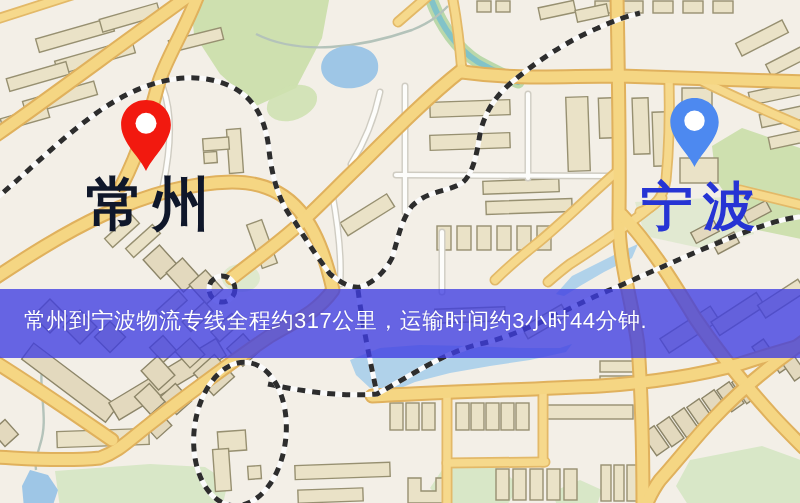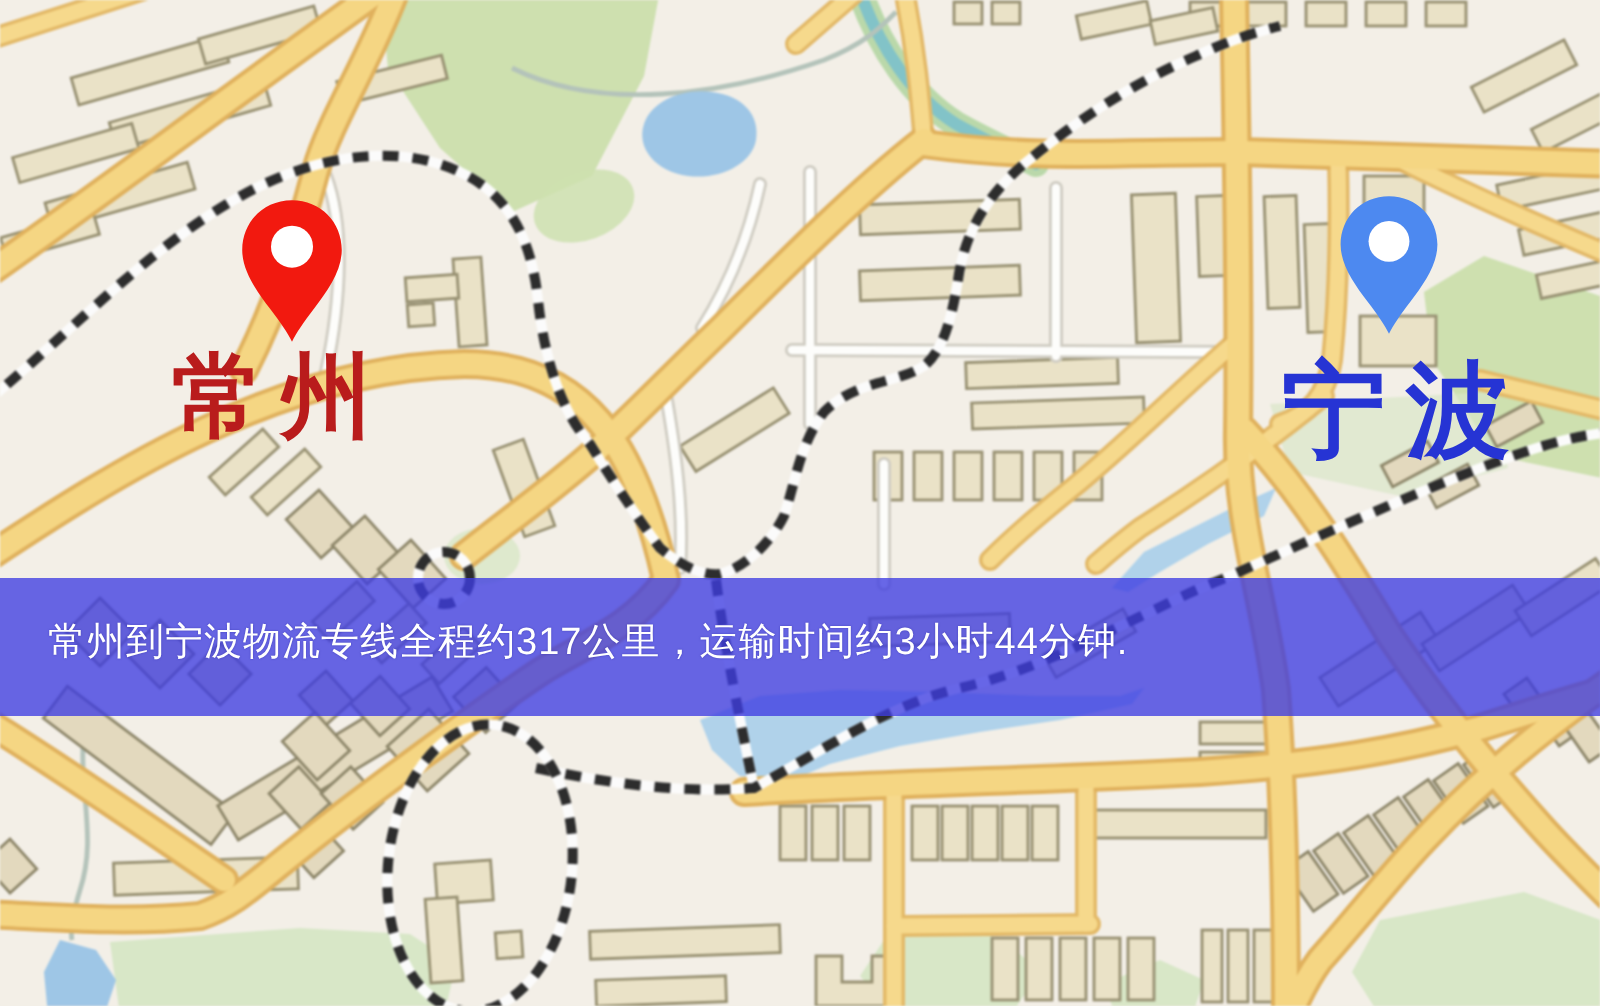--- a/index.html
+++ b/index.html
@@ -21,25 +21,25 @@
   .green2{fill:#d8e7c6}
   .water{fill:#9cc6e8}
   .water2{fill:#aed2ec}
   .stream{fill:none;stroke:#b3c3ba;stroke-width:2.4}
   .bank{fill:none;stroke:#b9d9a8;stroke-width:13;stroke-linecap:round}
   .teal{fill:none;stroke:#7fc4c9;stroke-width:6;stroke-linecap:round}
 
   .pin{position:absolute;}
   .place-label{position:absolute;font-family:"Liberation Serif",serif;font-weight:600;
                white-space:nowrap;line-height:1;}
-  #label-origin{left:86px;top:176px;font-size:46px;color:#b91c1c;letter-spacing:8px;}
+  #label-origin{left:86px;top:176px;font-size:58px;color:#0f172a;letter-spacing:8px;}
   #label-dest{left:641px;top:181px;font-size:52px;color:#2634d4;letter-spacing:10px;}
   #banner{position:absolute;left:0;top:289px;width:100%;height:69px;
           background:rgba(62,60,225,.78);display:flex;align-items:center;}
-  #banner .txt{color:#fff;font-size:19px;padding:0 0 6px 24px;letter-spacing:.5px;
+  #banner .txt{color:#fff;font-size:22px;padding:0 0 6px 24px;letter-spacing:.5px;
                text-shadow:0 0 1px rgba(40,40,160,.6);white-space:nowrap;}
 </style>
 </head>
 <body>
 
 <div id="stage">
 
 <svg id="mapsvg" width="800" height="503" viewBox="0 0 800 503">
 
   <rect x="-2" y="-2" width="804" height="507" fill="#f3efe7"></rect>

